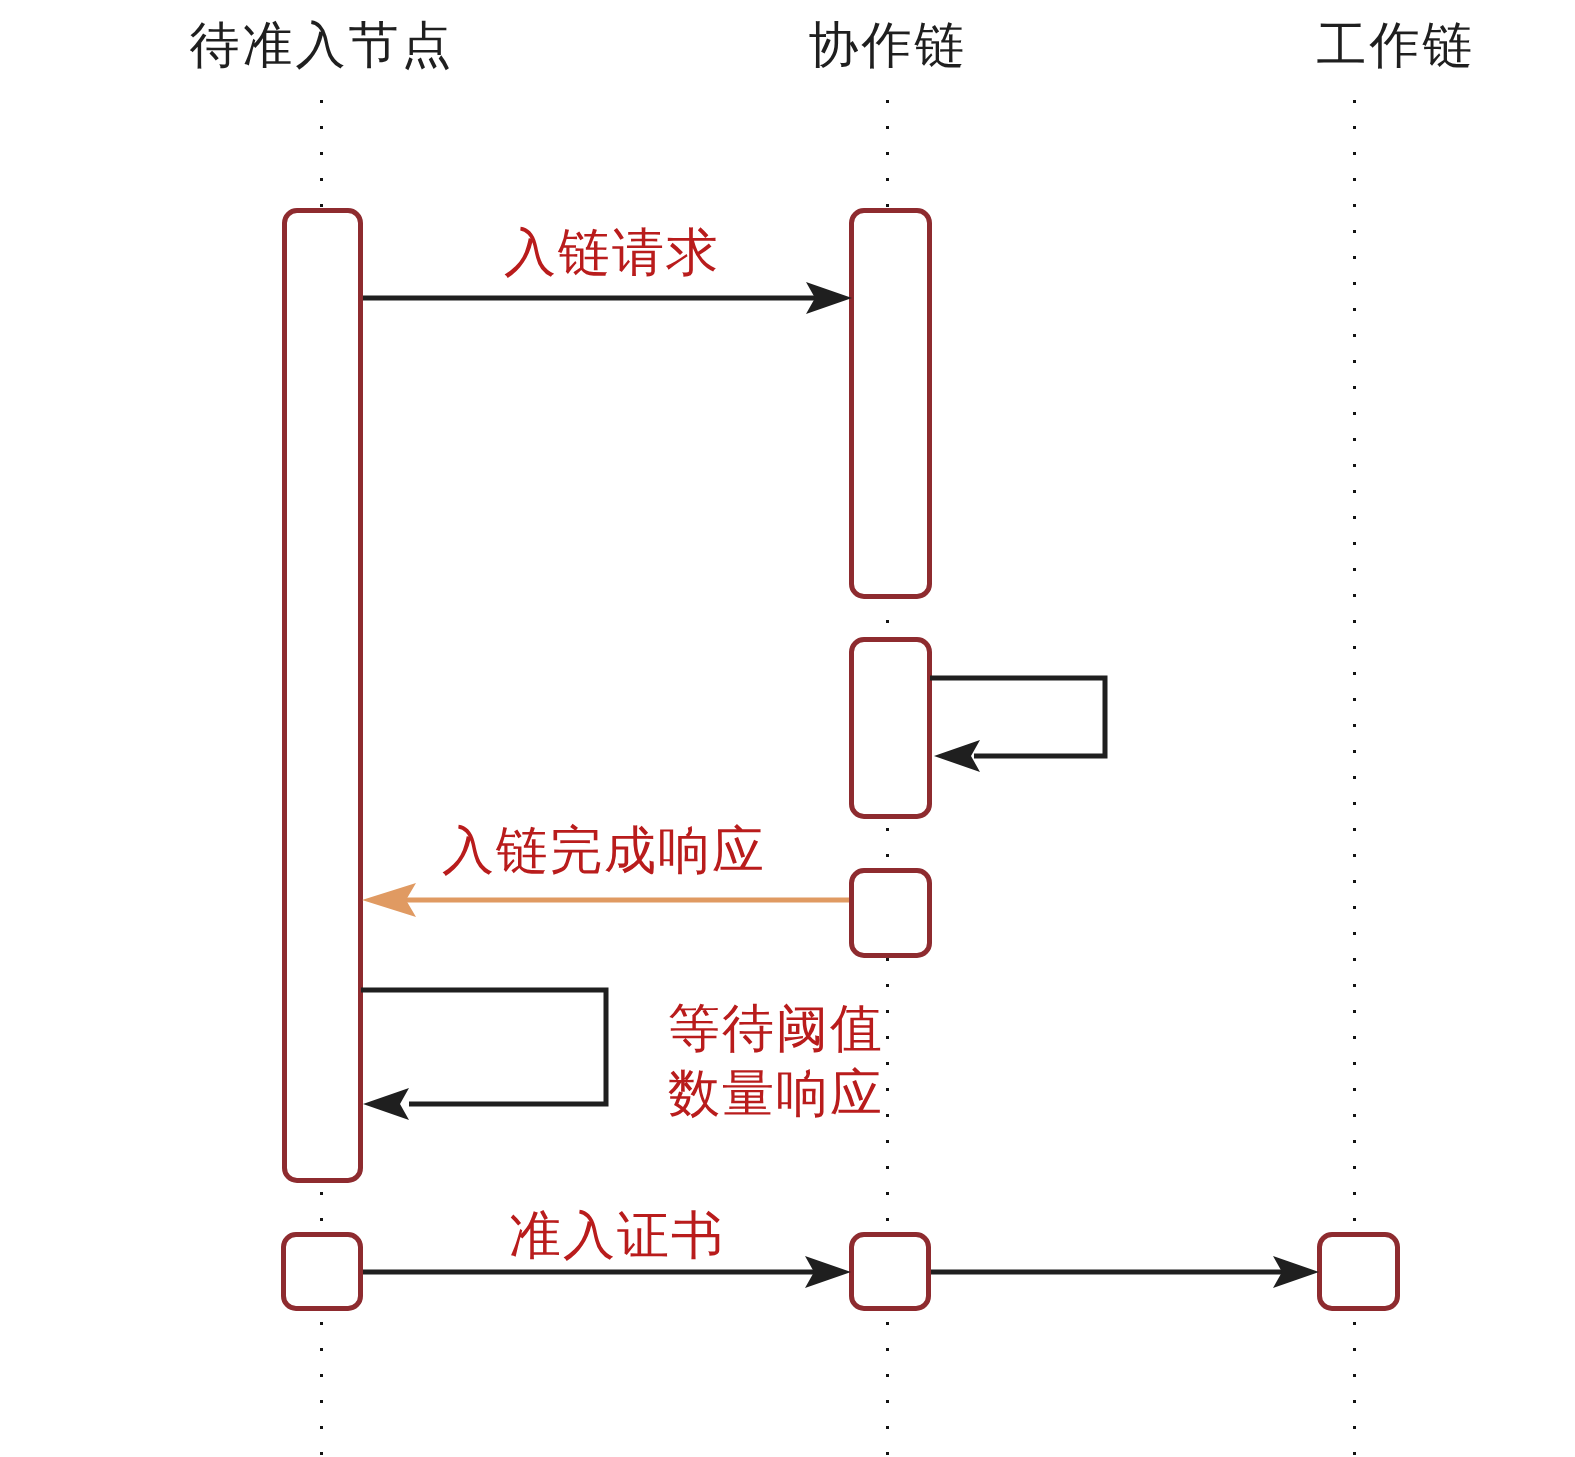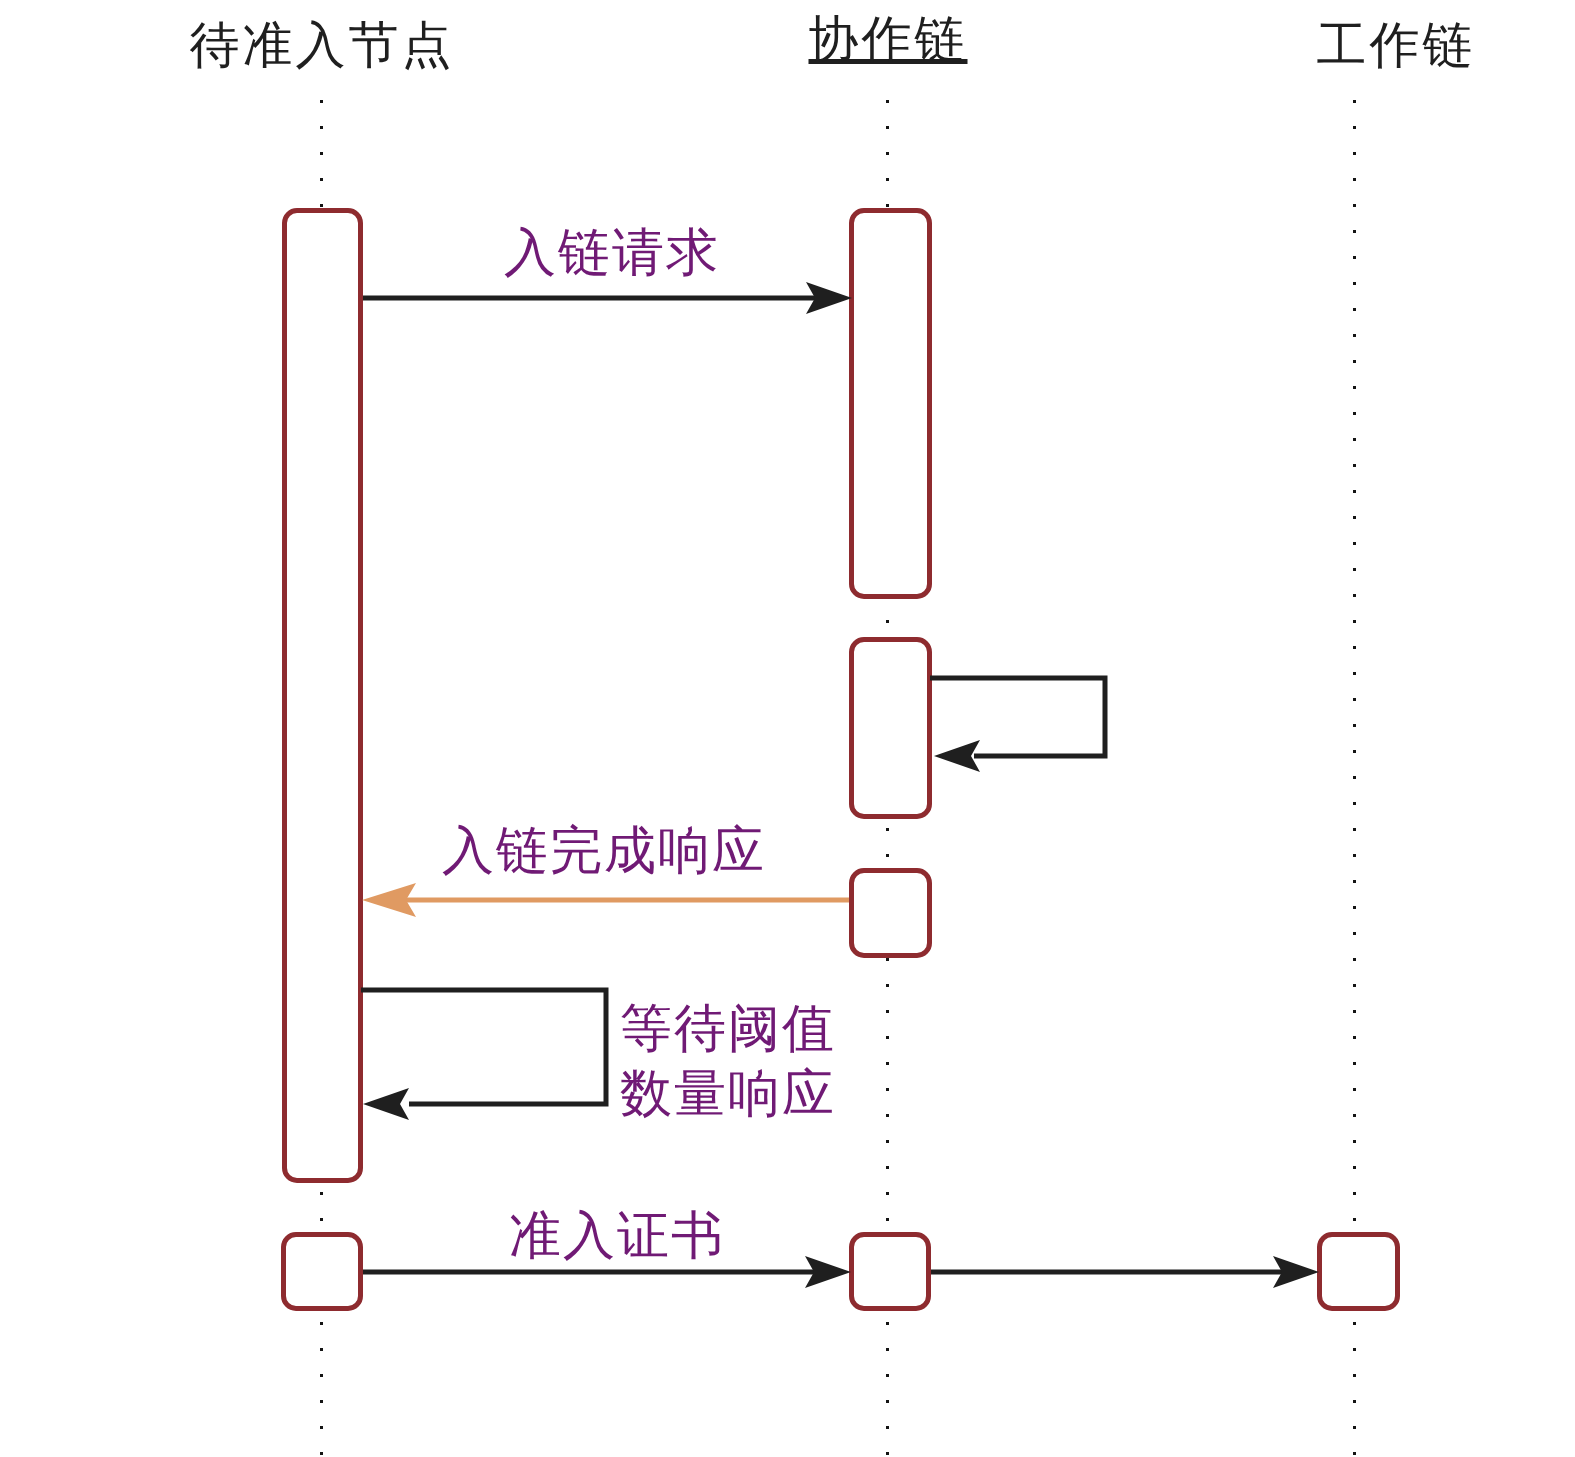--- a/index.html
+++ b/index.html
@@ -42,32 +42,32 @@
     position: absolute;
     left: 0; top: 0;
     z-index: 3;
   }
   .msg-label {
     position: absolute;
     font-size: 52px;
     letter-spacing: 2px;
     line-height: 1.25;
     white-space: pre-line;
-    color: #701a75;
+    color: #b91c1c;
     z-index: 5;
   }
   .msg-label.centered { transform: translateX(-50%); }
 </style>
 </head>
 <body>
 
 <div class="canvas">
 
   <div class="actor-label" style="left:322px; top:12px;">待准入节点</div>
-  <div class="actor-label" style="left:888px; top:6px;text-decoration:underline;">协作链</div>
+  <div class="actor-label" style="left:888px; top:12px;">协作链</div>
   <div class="actor-label" style="left:1355px; top:12px;margin-left:41px;">工作链</div>
 
   <div class="lifeline" style="left:320px; top:100px; height:1357px;"></div>
   <div class="lifeline" style="left:886px; top:100px; height:1357px;"></div>
   <div class="lifeline" style="left:1353px; top:100px; height:1357px;"></div>
 
   <div class="activation" style="left:282px; top:208px; width:81px; height:975px;"></div>
   <div class="activation" style="left:281px; top:1232px; width:82px; height:79px;"></div>
   <div class="activation" style="left:849px; top:208px; width:83px; height:391px;"></div>
   <div class="activation" style="left:849px; top:637px; width:83px; height:182px;"></div>
@@ -103,17 +103,17 @@
     </g>
 
     <g>
       <line x1="931" y1="1272" x2="1285" y2="1272" stroke="#1f1f1f" stroke-width="5"></line>
       <polygon points="1319,1272 1273,1256 1282,1272 1273,1288" fill="#1f1f1f"></polygon>
     </g>
   </svg>
 
   <div class="msg-label centered" style="left:612px; top:220px;">入链请求</div>
   <div class="msg-label centered" style="left:604px; top:818px;">入链完成响应</div>
-  <div class="msg-label" style="left:620px; top:996px;text-align:right;">等待阈值
+  <div class="msg-label" style="left:668px; top:996px;text-align:right;">等待阈值
 数量响应</div>
   <div class="msg-label centered" style="left:610px; top:1203px;margin-left:7px;">准入证书</div>
 
 </div>
 
 </body></html>

